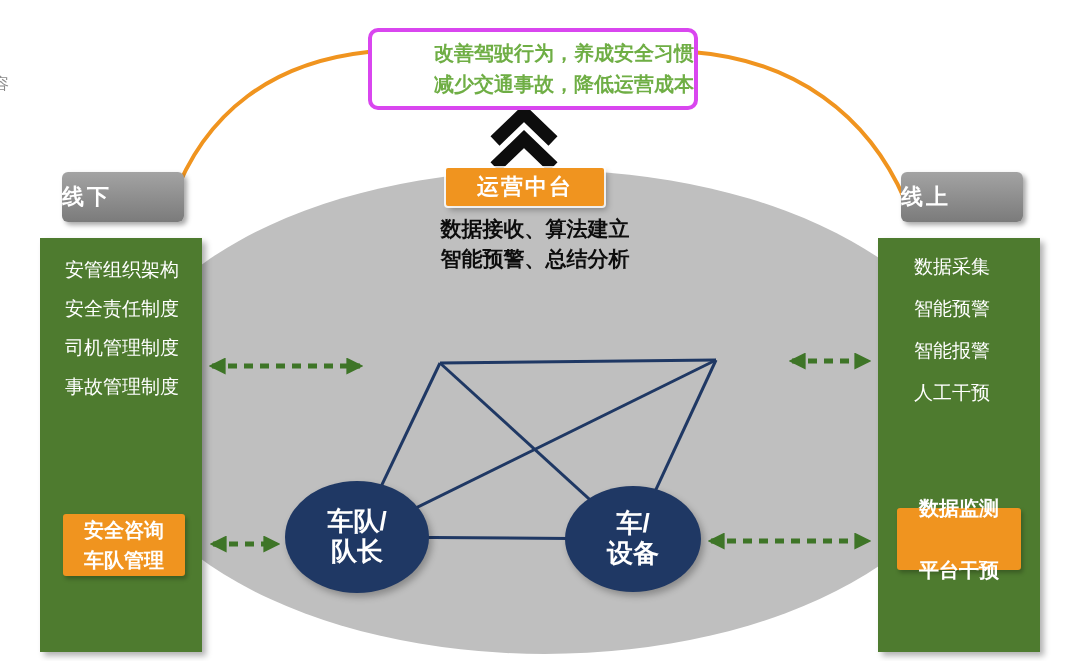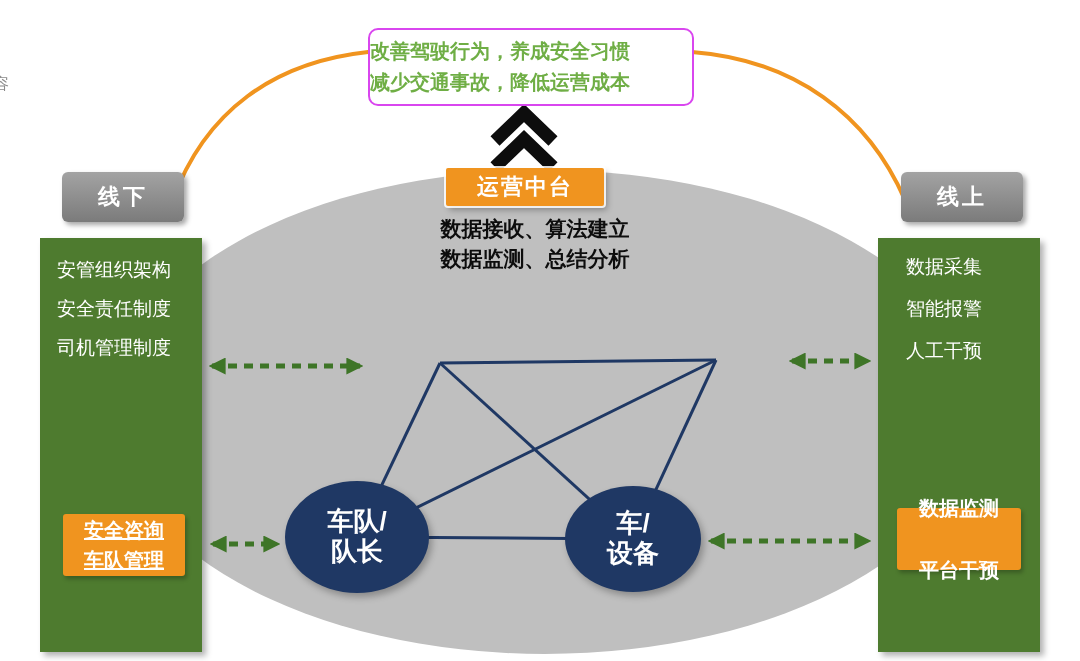--- a/index.html
+++ b/index.html
@@ -15,67 +15,67 @@
   svg.wires{position:absolute;left:0;top:0;z-index:2;}
   .layer-ui{position:absolute;left:0;top:0;width:100%;height:100%;z-index:3;pointer-events:none;}
   .layer-ui > *{pointer-events:auto;}
 
   
   .corner-text{position:absolute;left:-7px;top:74px;color:#8a8a8a;font-size:16px;z-index:3;}
 
   
   .banner{
     position:absolute;left:368px;top:28px;width:322px;height:74px;
-    background:#ffffff;border:2px solid #d946ef;border-radius:10px;
-    color:#6fae45;font-size:20px;font-weight:bold;text-align:left;
+    background:#ffffff;border:4px solid #d946ef;border-radius:10px;
+    color:#6fae45;font-size:20px;font-weight:bold;text-align:right;
     display:flex;flex-direction:column;justify-content:center;line-height:1.55;
   }
 
   
   .hub-box{
     position:absolute;left:446px;top:168px;width:158px;height:38px;
     background:#f0941f;color:#fff;font-size:22px;font-weight:bold;
     text-align:center;line-height:38px;letter-spacing:2px;border-radius:2px;
     box-shadow:0 0 0 2px rgba(255,255,255,.85), 3px 4px 6px rgba(0,0,0,.30);
   }
   .hub-desc{
     position:absolute;left:380px;top:214px;width:310px;text-align:center;
     color:#0d0d0d;font-size:21px;font-weight:bold;line-height:1.45;
   }
 
   
   .tag{
     position:absolute;width:122px;height:50px;border-radius:6px;
     background:linear-gradient(#a3a3a3,#7b7b7b);
-    color:#fff;font-size:22px;font-weight:bold;text-align:center;line-height:50px;
+    color:#fff;font-size:22px;font-weight:bold;line-height:50px;
     letter-spacing:3px;box-shadow:3px 3px 5px rgba(0,0,0,.35);
   }
   .tag-offline{left:62px;top:172px;}
   .tag-online{left:901px;top:172px;}
 
   
   .panel{
     position:absolute;top:238px;width:162px;height:414px;background:#4e7b2f;
     box-shadow:4px 4px 6px rgba(0,0,0,.30);
   }
   .panel-left{left:40px;}
   .panel-right{left:878px;}
-  .panel-items{position:absolute;left:0;top:0;width:100%;}
+  .panel-items{position:absolute;left:8px;top:0;width:100%;}
   .panel-left .panel-items{padding-top:12px;}
   .panel-right .panel-items{padding-top:8px;padding-left:6px;}
   .panel-item{color:#fff;font-size:19px;}
   .panel-left .panel-item{height:39px;line-height:39px;padding-left:17px;}
   .panel-right .panel-item{height:42px;line-height:42px;padding-left:22px;}
 
   .badge{
     position:absolute;background:#f0941f;color:#fff;font-weight:bold;font-size:20px;
     text-align:center;display:flex;flex-direction:column;justify-content:center;
     line-height:1.5;border-radius:3px;box-shadow:2px 3px 4px rgba(0,0,0,.25);
   }
-  .badge-left{left:63px;top:514px;width:122px;height:62px;text-decoration:underline;}
+  .badge-left{left:63px;top:514px;width:122px;height:62px;}
   .badge-right{left:897px;top:508px;width:124px;height:62px;gap:32px;}
 
   
   .node{
     position:absolute;background:#1f3864;border-radius:50%;color:#fff;font-weight:bold;
     display:flex;flex-direction:column;align-items:center;justify-content:center;
     text-align:center;box-shadow:3px 4px 7px rgba(0,0,0,.28);line-height:1.15;
   }
   .node-driver{left:368px;top:310px;width:144px;height:106px;font-size:30px;}
   .node-platform{left:649px;top:308px;width:134px;height:104px;font-size:26px;}
@@ -126,41 +126,43 @@
     <div class="corner-text">容</div>
 
     <div class="banner">
       <div>改善驾驶行为，养成安全习惯</div>
       <div>减少交通事故，降低运营成本</div>
     </div>
 
     <div class="hub-box">运营中台</div>
     <div class="hub-desc">
       <div>数据接收、算法建立</div>
-      <div>数据监测、总结分析</div>
+      <div>智能预警、总结分析</div>
     </div>
 
     <div class="tag tag-offline">线下</div>
     <div class="tag tag-online">线上</div>
 
     <div class="panel panel-left">
       <div class="panel-items">
         <div class="panel-item">安管组织架构</div>
         <div class="panel-item">安全责任制度</div>
         <div class="panel-item">司机管理制度</div>
+        <div class="panel-item">事故管理制度</div>
       </div>
     </div>
     <div class="badge badge-left">
       <div>安全咨询</div>
       <div>车队管理</div>
     </div>
 
     <div class="panel panel-right">
       <div class="panel-items">
         <div class="panel-item">数据采集</div>
+        <div class="panel-item">智能预警</div>
         <div class="panel-item">智能报警</div>
         <div class="panel-item">人工干预</div>
       </div>
     </div>
     <div class="badge badge-right">
       <div>数据监测</div>
       <div>平台干预</div>
     </div>
 
     <div class="node node-fleet">

